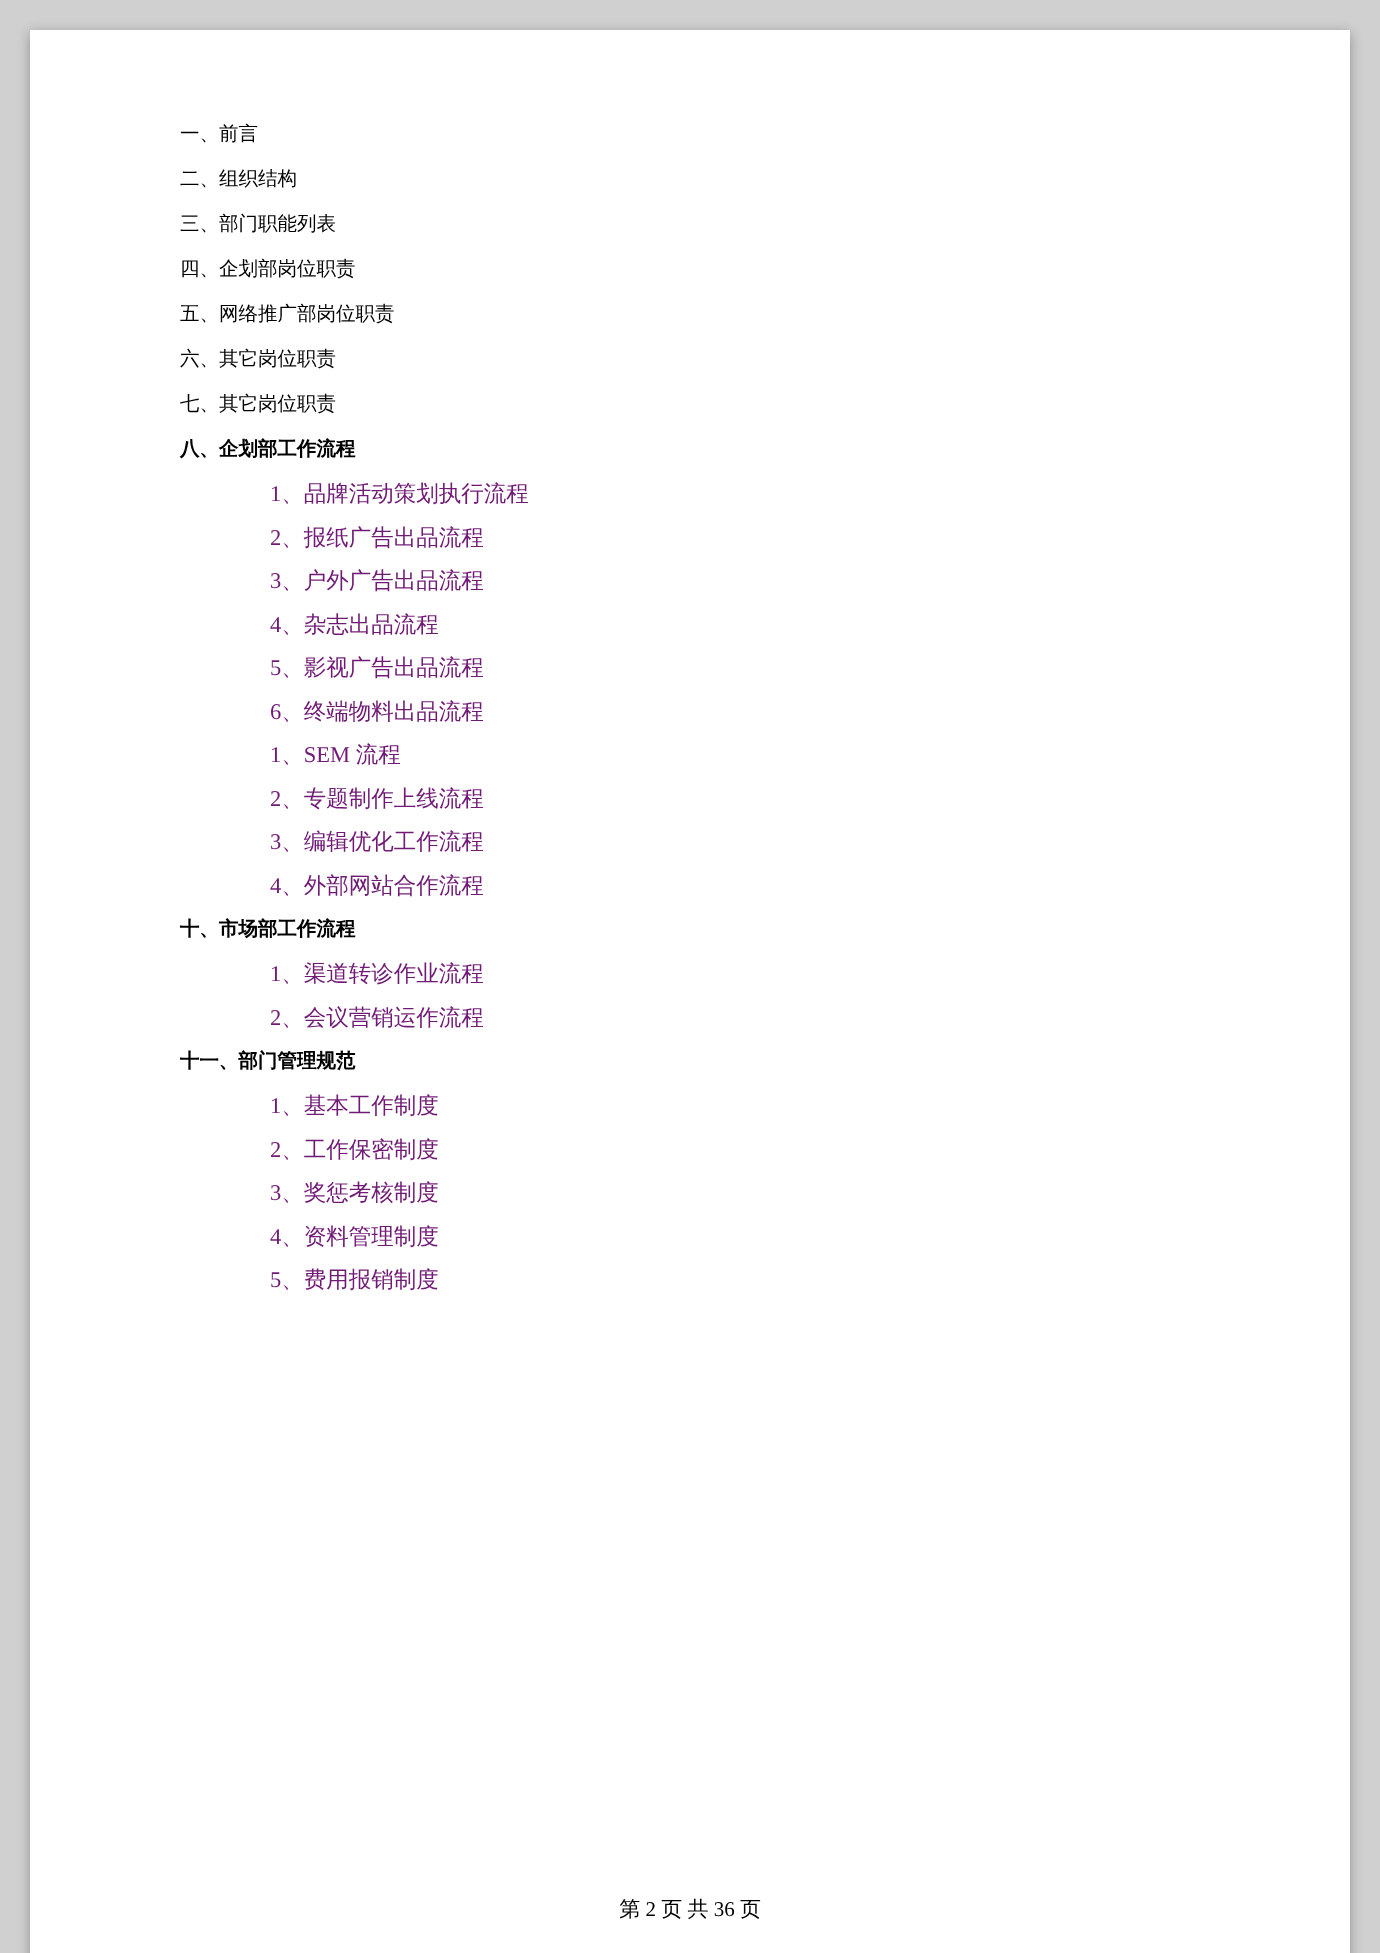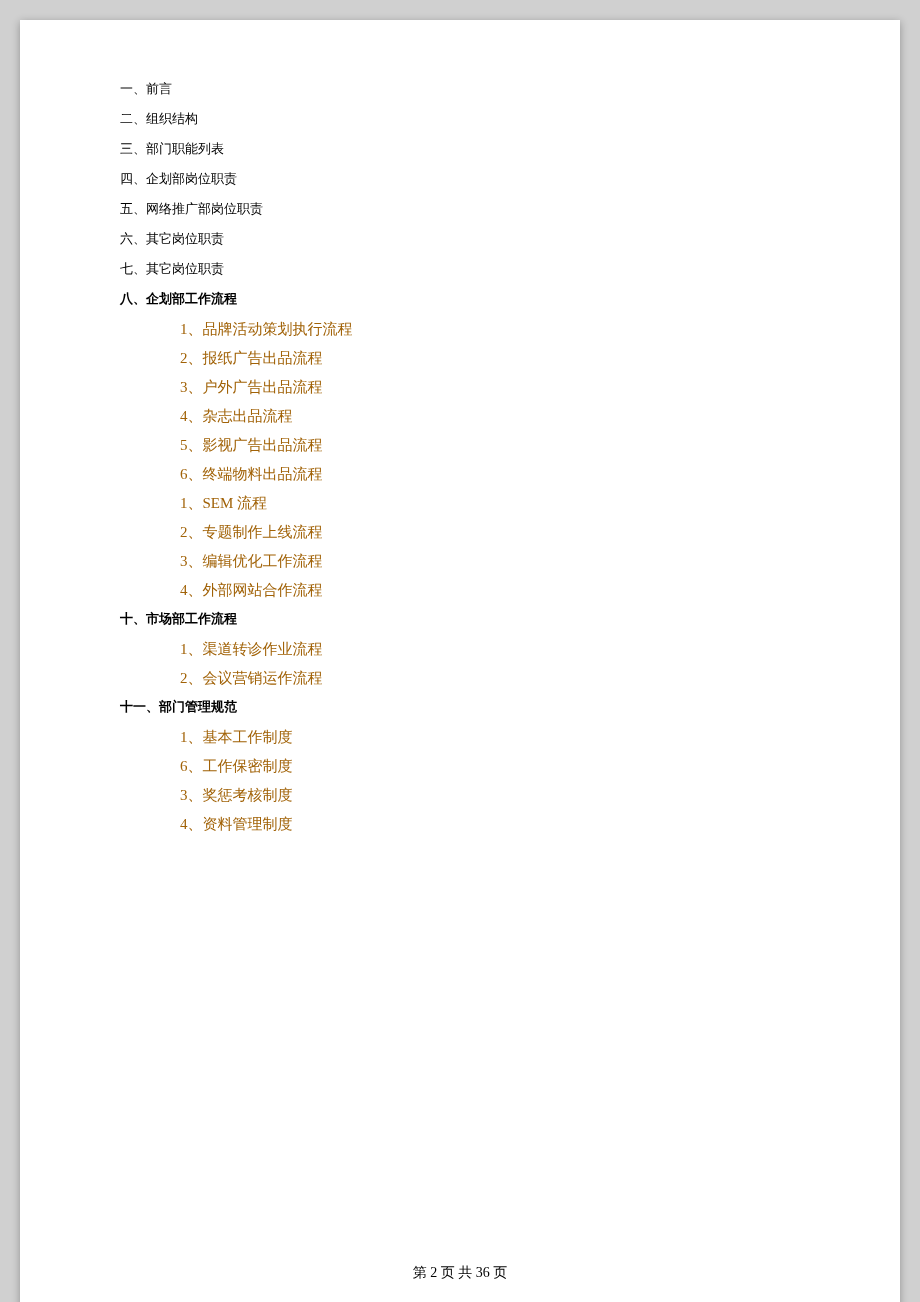--- a/index.html
+++ b/index.html
@@ -52,21 +52,21 @@
     }
 
     .toc-sub-list {
       list-style: none;
       padding-left: 60px;
     }
 
     .toc-item-sub {
       font-size: 15px;
       margin-bottom: 10px;
-      color: #a16207;
+      color: #701a75;
     }
 
     .page-footer {
       position: absolute;
       bottom: 40px;
       left: 0;
       right: 0;
       text-align: center;
       font-size: 14px;
       color: #000;
@@ -101,22 +101,23 @@
         <li class="toc-item-sub">4、外部网站合作流程</li>
       </ul>
       <li class="toc-item-main bold">十、市场部工作流程</li>
       <ul class="toc-sub-list">
         <li class="toc-item-sub">1、渠道转诊作业流程</li>
         <li class="toc-item-sub">2、会议营销运作流程</li>
       </ul>
       <li class="toc-item-main bold">十一、部门管理规范</li>
       <ul class="toc-sub-list">
         <li class="toc-item-sub">1、基本工作制度</li>
-        <li class="toc-item-sub">6、工作保密制度</li>
+        <li class="toc-item-sub">2、工作保密制度</li>
         <li class="toc-item-sub">3、奖惩考核制度</li>
         <li class="toc-item-sub">4、资料管理制度</li>
+        <li class="toc-item-sub">5、费用报销制度</li>
       </ul>
     </ul>
 
   <div class="page-footer">
     <span>第 2 页  共 36 页</span>
   </div>
 </div>
 
 </body></html>

